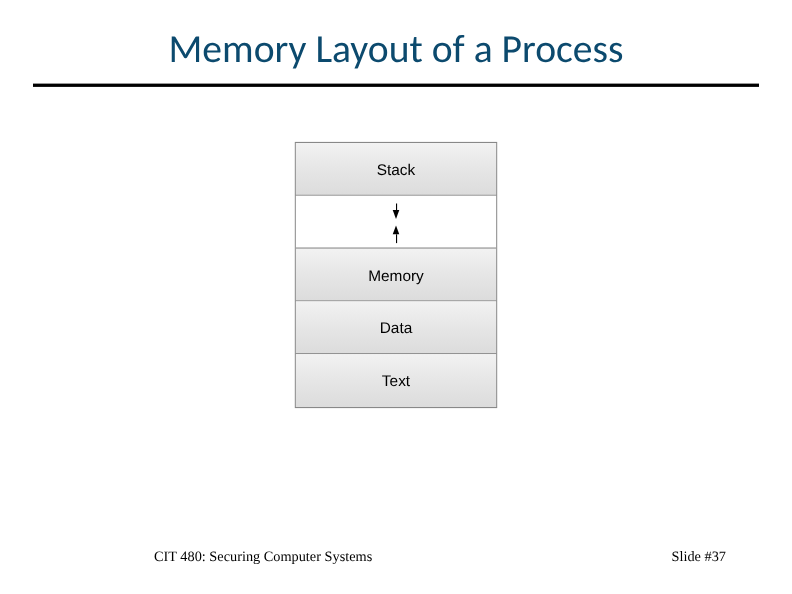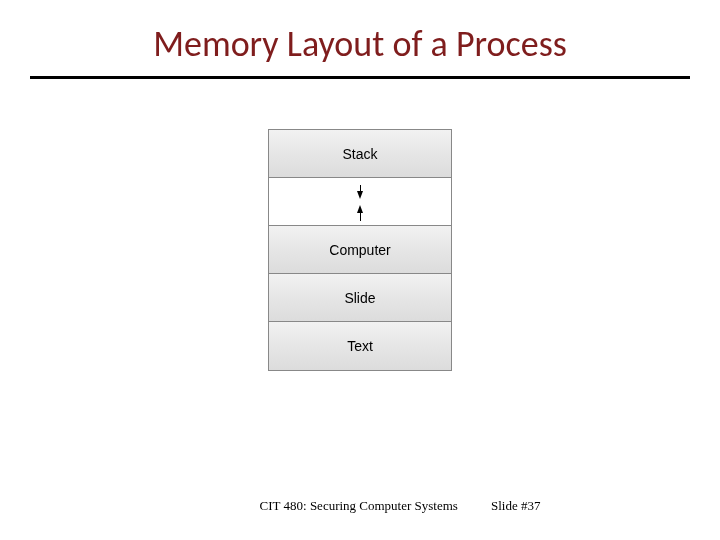--- a/index.html
+++ b/index.html
@@ -14,21 +14,21 @@
       font-family: Arial, Helvetica, sans-serif;
       position: relative;
     }
     .title {
       font-family: Calibri, Arial, sans-serif;
       font-size: 36px;
       font-weight: 400;
       text-align: center;
       padding-top: 22px;
       padding-bottom: 10px;
-      color: #7f1d1d;
+      color: #0c4a6e;
     }
     .title-underline {
       border-bottom: 3px solid #000;
       margin: 0 30px 0 30px;
     }
     .diagram-container {
       display: flex;
       justify-content: center;
       margin-top: 50px;
     }
@@ -93,43 +93,43 @@
       width: 1px;
       height: 8px;
       background: #000;
     }
     .footer {
       position: absolute;
       bottom: 26px;
       left: 0;
       right: 0;
       display: flex;
-      justify-content: center;
+      justify-content: space-between;
       padding: 0 60px 0 140px;
       font-family: "Times New Roman", Times, serif;
       font-size: 13px;
       color: #000;
       gap: 33px;
     }
   </style>
 </head>
 <body>
 
 <div class="title">Memory Layout of a Process</div>
 <div class="title-underline"></div>
 
 <div class="diagram-container">
   <div class="memory-stack">
     <div class="segment">Stack</div>
     <div class="gap-segment">
       <div class="arrow-down"></div>
       <div class="arrow-up"></div>
     </div>
-    <div class="segment">Computer</div>
-    <div class="segment">Slide</div>
+    <div class="segment">Memory</div>
+    <div class="segment">Data</div>
     <div class="segment">Text</div>
   </div>
 </div>
 
 <div class="footer">
   <span>CIT 480: Securing Computer Systems</span>
   <span>Slide #37</span>
 </div>
 
 </body></html>

